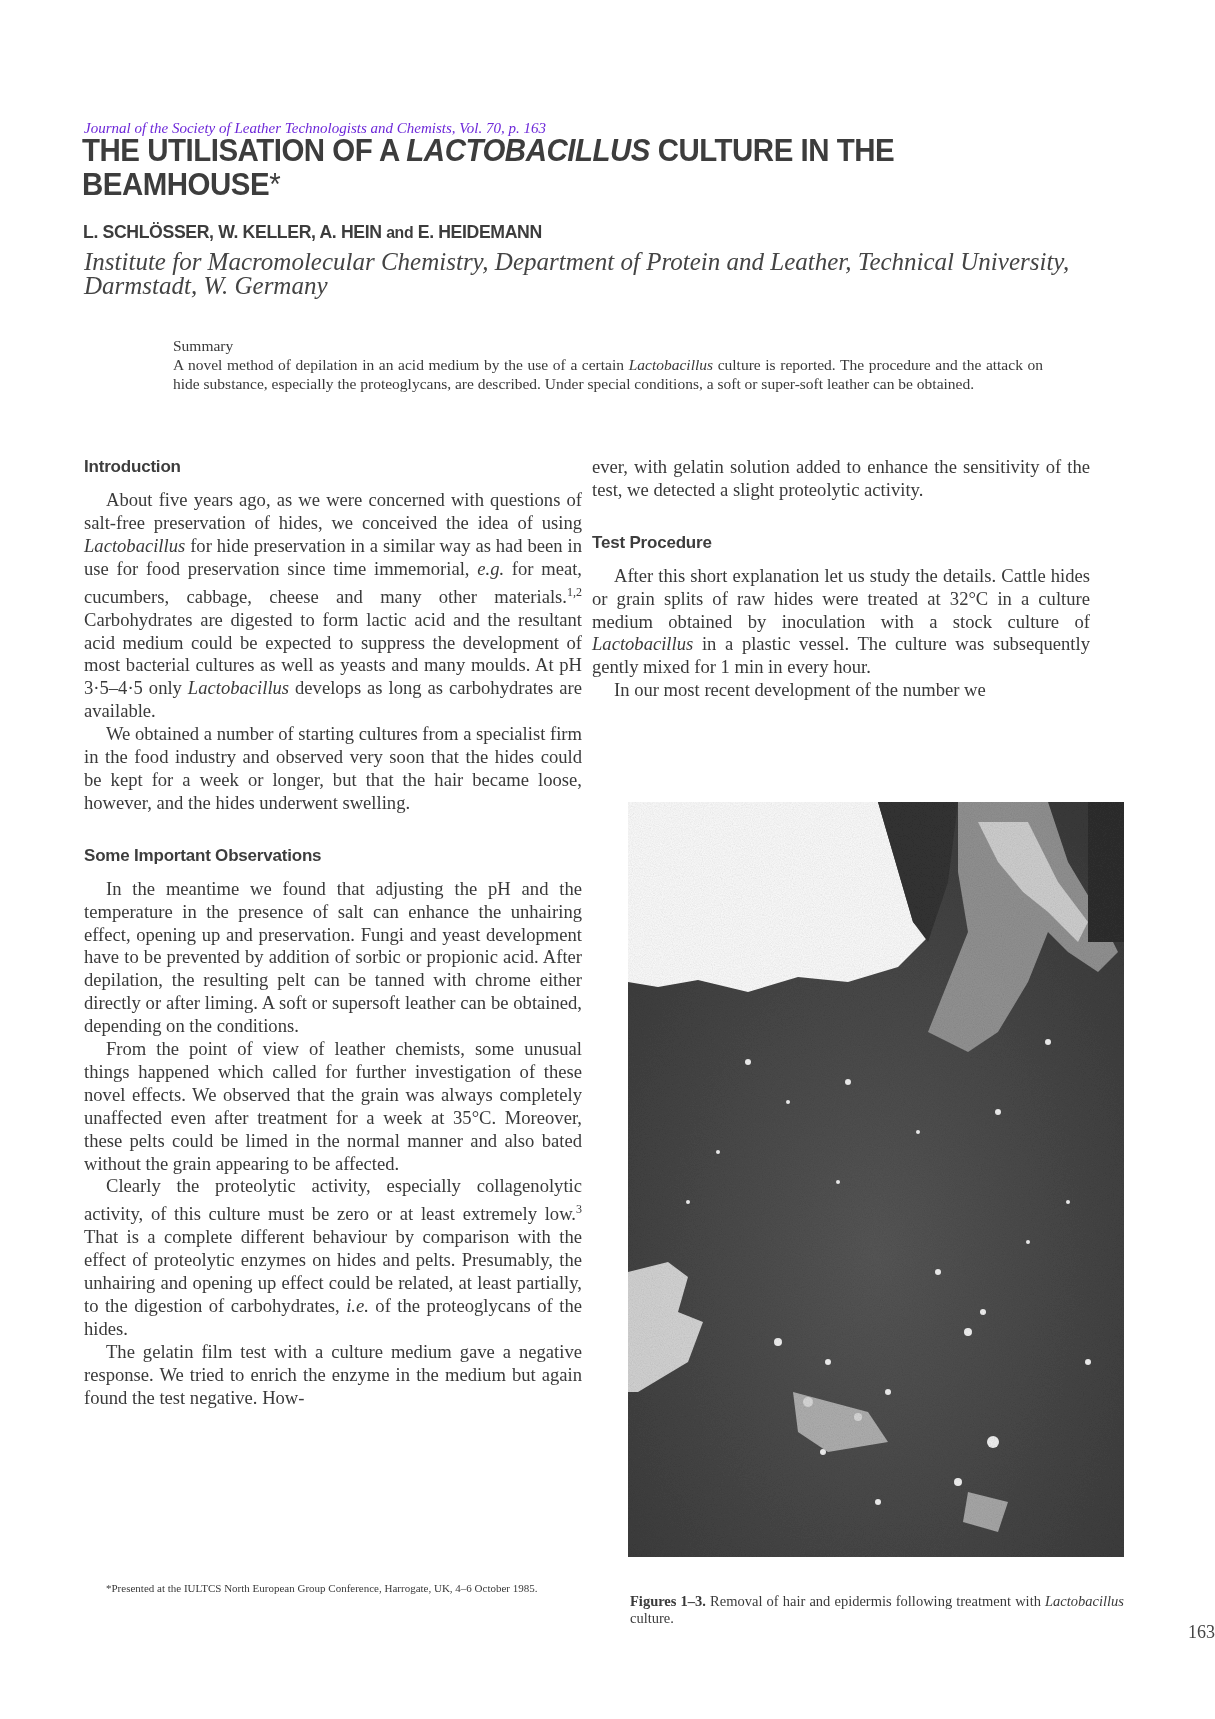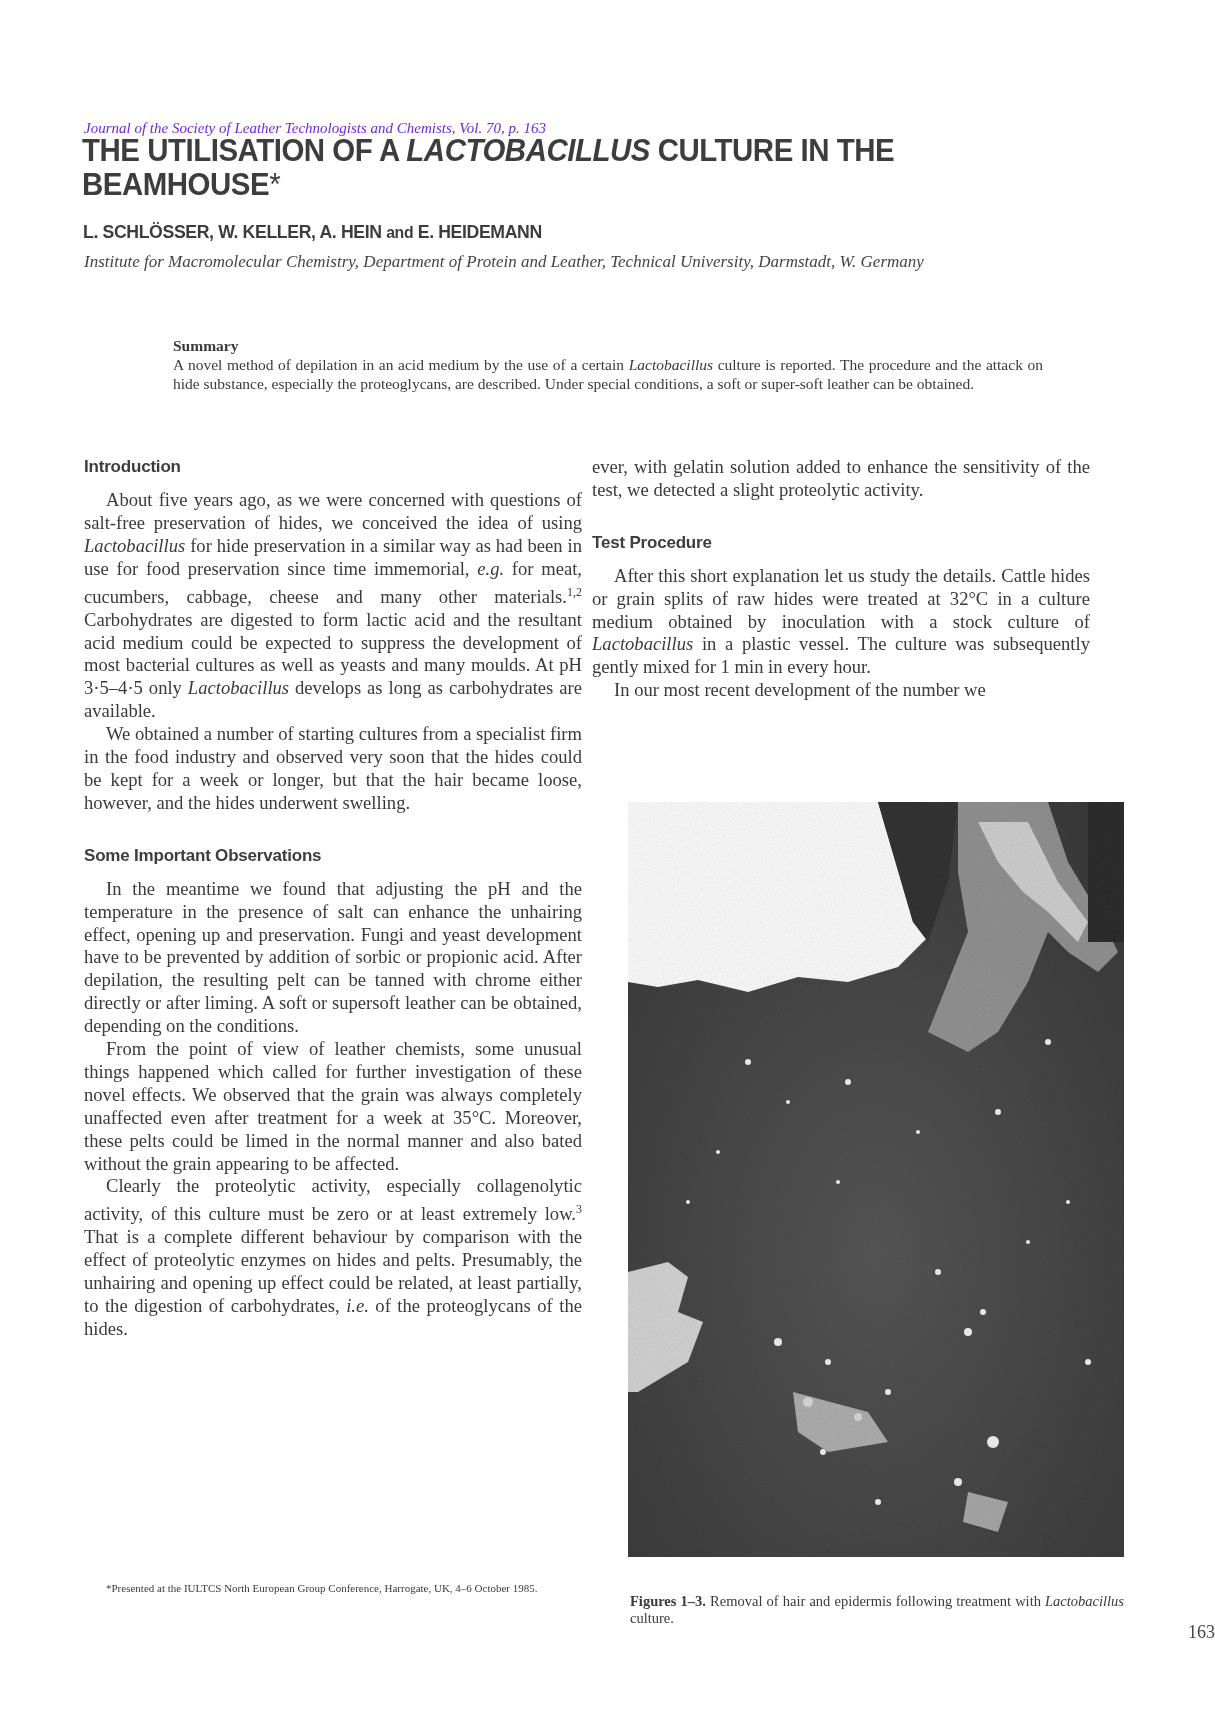--- a/index.html
+++ b/index.html
@@ -19,28 +19,28 @@
     transform: scaleX(0.95); transform-origin: left top;
   }
   .title i { font-style: italic; }
   .authors {
     left: 83px; top: 221px; font-family: "Liberation Sans", sans-serif;
     font-weight: bold; font-size: 19px; color: #3d3d3d; letter-spacing: -0.4px;
     transform: scaleX(0.93); transform-origin: left top;
   }
   .authors .and { font-weight: bold; font-size: 17px; }
   .affil {
-    left: 84px; top: 250px; width: 1040px; font-size: 17px; font-style: italic;
+    left: 84px; top: 250px; width: 1040px; font-size: 25px; font-style: italic;
     line-height: 24px; color: #444;
   }
   .summary {
     left: 173px; top: 336px; width: 870px; font-size: 15.5px; line-height: 19px;
     color: #3a3a3a; text-align: justify;
   }
-  .summary .sum-title { font-weight: bold; }
+  .summary .sum-title { font-weight: normal; }
   .col {
     font-size: 18.6px; line-height: 22.9px; color: #3a3a3a; text-align: justify;
   }
   .col p { margin: 0; text-indent: 22px; }
   .col p.noindent { text-indent: 0; }
   .heading {
     font-family: "Liberation Sans", sans-serif; font-weight: bold; font-size: 17px;
     color: #3d3d3d; letter-spacing: -0.2px;
   }
   .footnote {
@@ -84,20 +84,21 @@
 
 <div class="abs col" style="left:84px; top:456px; width:498px;">
   <div class="heading" style="margin-bottom:10px;">Introduction</div>
   <p><span>About five years ago, as we were concerned with questions of salt-free preservation of hides, we conceived the idea of using </span><i>Lactobacillus</i><span> for hide preservation in a similar way as had been in use for food preservation since time immemorial, </span><i>e.g.</i><span> for meat, cucumbers, cabbage, cheese and many other materials.</span><sup style="font-size:12px;">1,2</sup><span> Carbohydrates are digested to form lactic acid and the resultant acid medium could be expected to suppress the development of most bacterial cultures as well as yeasts and many moulds. At pH 3·5–4·5 only </span><i>Lactobacillus</i><span> develops as long as carbohydrates are available.</span></p>
   <p>We obtained a number of starting cultures from a specialist firm in the food industry and observed very soon that the hides could be kept for a week or longer, but that the hair became loose, however, and the hides underwent swelling.</p>
 
   <div class="heading" style="margin-top:30px; margin-bottom:10px;">Some Important Observations</div>
   <p>In the meantime we found that adjusting the pH and the temperature in the presence of salt can enhance the unhairing effect, opening up and preservation. Fungi and yeast development have to be prevented by addition of sorbic or propionic acid. After depilation, the resulting pelt can be tanned with chrome either directly or after liming. A soft or supersoft leather can be obtained, depending on the conditions.</p>
   <p>From the point of view of leather chemists, some unusual things happened which called for further investigation of these novel effects. We observed that the grain was always completely unaffected even after treatment for a week at 35°C. Moreover, these pelts could be limed in the normal manner and also bated without the grain appearing to be affected.</p>
   <p><span>Clearly the proteolytic activity, especially collagenolytic activity, of this culture must be zero or at least extremely low.</span><sup style="font-size:12px;">3</sup><span> That is a complete different behaviour by comparison with the effect of proteolytic enzymes on hides and pelts. Presumably, the unhairing and opening up effect could be related, at least partially, to the digestion of carbohydrates, </span><i>i.e.</i><span> of the proteoglycans of the hides.</span></p>
+  <p>The gelatin film test with a culture medium gave a negative response. We tried to enrich the enzyme in the medium but again found the test negative. How-</p>
 </div>
 
 <div class="abs footnote">
   <span style="padding-left:22px;">*</span><span class="txt">Presented at the IULTCS North European Group Conference, Harrogate, UK, 4–6 October 1985.</span>
 </div>
 
 <div class="abs col" style="left:592px; top:456px; width:498px;">
   <p class="noindent">ever, with gelatin solution added to enhance the sensitivity of the test, we detected a slight proteolytic activity.</p>
   <div class="heading" style="margin-top:30px; margin-bottom:10px;">Test Procedure</div>
   <p><span>After this short explanation let us study the details. Cattle hides or grain splits of raw hides were treated at 32°C in a culture medium obtained by inoculation with a stock culture of </span><i>Lactobacillus</i><span> in a plastic vessel. The culture was subsequently gently mixed for 1 min in every hour.</span></p>

